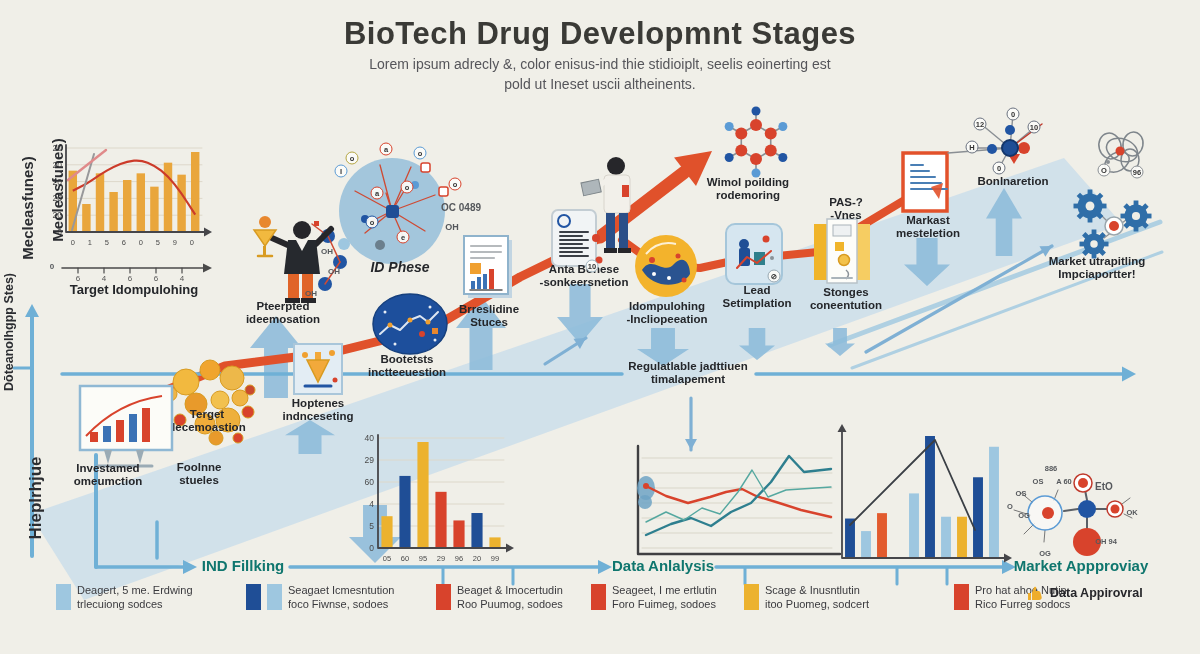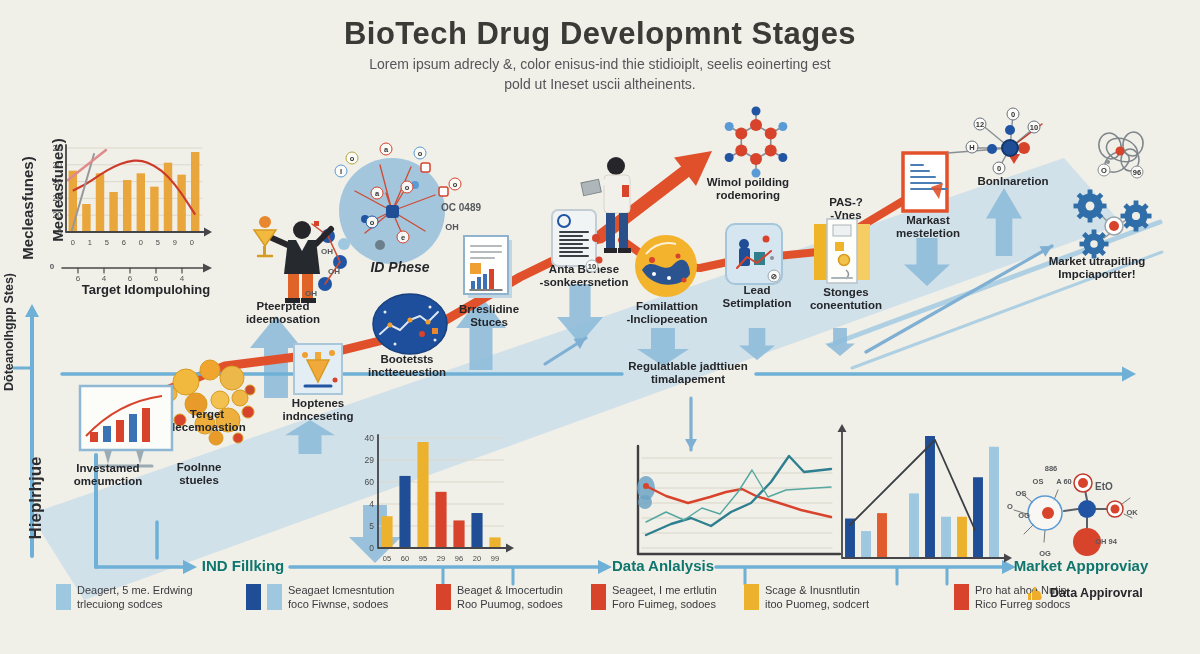--- a/index.html
+++ b/index.html
@@ -118,21 +118,21 @@
         <text x="66.8" y="105" font-size="7.5" fill="#4a4a4a" text-anchor="middle" font-family="&quot;Liberation Sans&quot;,sans-serif">5</text>
         <text x="83.8" y="105" font-size="7.5" fill="#4a4a4a" text-anchor="middle" font-family="&quot;Liberation Sans&quot;,sans-serif">6</text>
         <text x="100.8" y="105" font-size="7.5" fill="#4a4a4a" text-anchor="middle" font-family="&quot;Liberation Sans&quot;,sans-serif">0</text>
         <text x="117.8" y="105" font-size="7.5" fill="#4a4a4a" text-anchor="middle" font-family="&quot;Liberation Sans&quot;,sans-serif">5</text>
         <text x="134.8" y="105" font-size="7.5" fill="#4a4a4a" text-anchor="middle" font-family="&quot;Liberation Sans&quot;,sans-serif">9</text>
         <text x="151.8" y="105" font-size="7.5" fill="#4a4a4a" text-anchor="middle" font-family="&quot;Liberation Sans&quot;,sans-serif">0</text>
         <path d="M32.8,50.666666666666664 Q32.8,50.666666666666664 39.599999999999994,47.33333333333333 Q46.4,44 53.2,39.33333333333333 Q60,34.666666666666664 66.8,30.66666666666666 Q73.6,26.666666666666657 80.4,24 Q87.2,21.333333333333343 94,20.66666666666667 Q100.8,20 107.6,22.666666666666664 Q114.39999999999999,25.33333333333333 121.19999999999999,30.66666666666666 Q128,35.99999999999999 134.8,44.666666666666664 Q141.60000000000002,53.333333333333336 148.4,64 L155.2,74.66666666666666" fill="none" stroke="#cc3b2a" stroke-width="2.2"></path>
         <line x1="32" y1="90" x2="54" y2="14" stroke="#98989a" stroke-width="2" stroke-linecap="round"></line>
         <line x1="28" y1="40" x2="66" y2="10" stroke="#e08a8a" stroke-width="2.4" stroke-linecap="round"></line>
       </svg>
-      <div class="abs mlabel" style="left: 134px; top: 282px; width: 140px; font-size: 13px; margin-left: 12px;">Target Idompulohing</div>
+      <div class="abs mlabel" style="left: 134px; top: 282px; width: 140px; font-size: 13px;">Target Idompulohing</div>
       <div class="abs rlabel" style="left: -8px; top: 180px; width: 130px; height: 20px; font-size: 15px;">Mecleasfunes)</div>
       <svg class="abs" width="162" height="148" style="left:352px;top:430px">
         <line x1="26" y1="8" x2="152" y2="8" stroke="#ddd8ca" stroke-width="1" stroke-linecap="round"></line>
         <text x="22" y="11" font-size="8.5" fill="#4a4a4a" text-anchor="end" font-family="&quot;Liberation Sans&quot;,sans-serif">40</text>
         <line x1="26" y1="30" x2="152" y2="30" stroke="#ddd8ca" stroke-width="1" stroke-linecap="round"></line>
         <text x="22" y="33" font-size="8.5" fill="#4a4a4a" text-anchor="end" font-family="&quot;Liberation Sans&quot;,sans-serif">29</text>
         <line x1="26" y1="52" x2="152" y2="52" stroke="#ddd8ca" stroke-width="1" stroke-linecap="round"></line>
         <text x="22" y="55" font-size="8.5" fill="#4a4a4a" text-anchor="end" font-family="&quot;Liberation Sans&quot;,sans-serif">60</text>
         <line x1="26" y1="74" x2="152" y2="74" stroke="#ddd8ca" stroke-width="1" stroke-linecap="round"></line>
         <text x="22" y="77" font-size="8.5" fill="#4a4a4a" text-anchor="end" font-family="&quot;Liberation Sans&quot;,sans-serif">4</text>
@@ -355,21 +355,21 @@
       <svg class="abs" width="64" height="64" style="left:634px;top:234px;overflow:visible">
         <circle cx="32" cy="32" r="31" fill="#f3b32c"></circle>
         <path d="M8,36 C18,20 30,42 40,30 C50,20 56,30 56,40 C48,54 20,56 8,36 Z" fill="#1f4e96" opacity="0.95"></path>
         <path d="M12,20 Q 24,6 42,10" fill="none" stroke="#fff" stroke-width="2" opacity="0.8"></path>
         <circle cx="20" cy="40" r="2" fill="#fff"></circle>
         <circle cx="35" cy="44" r="2" fill="#fff"></circle>
         <circle cx="18" cy="26" r="3" fill="#d8432c"></circle>
         <circle cx="44" cy="22" r="2.5" fill="#d8432c"></circle>
         <circle cx="50" cy="46" r="2.5" fill="#d8432c"></circle>
       </svg>
-      <div class="abs mlabel" style="left: 667px; top: 300px; width: 132px;">Fomilattion
+      <div class="abs mlabel" style="left: 667px; top: 300px; width: 132px;">Idompulohing
 -Incliopeeation</div>
       <svg class="abs" width="58" height="62" style="left:726px;top:224px;overflow:visible">
         <rect x="0" y="0" width="56" height="60" rx="9" fill="#d6e6f0" stroke="#a5c6da" stroke-width="2"></rect>
         <rect x="13" y="24" width="11" height="18" rx="2" fill="#1f4e96"></rect>
         <circle cx="18" cy="20" r="5" fill="#1f4e96"></circle>
         <rect x="28" y="28" width="11" height="13" fill="#2f7f8c"></rect>
         <polyline points="11,44 21,33 31,39 45,27" fill="none" stroke="#d8432c" stroke-width="2" stroke-linejoin="round" stroke-linecap="round"></polyline>
         <circle cx="40" cy="15" r="3.5" fill="#d8432c"></circle>
         <circle cx="46" cy="34" r="2" fill="#8a9298"></circle>
       </svg>

